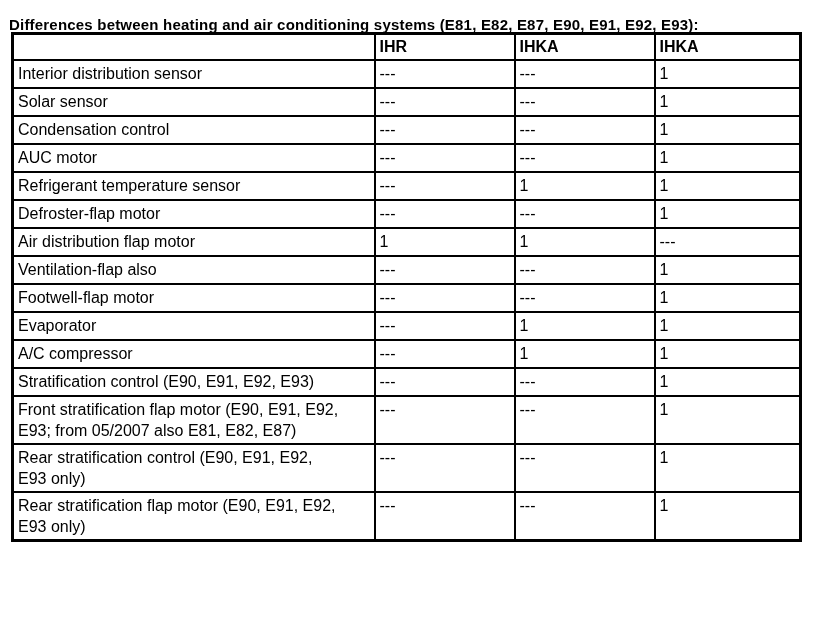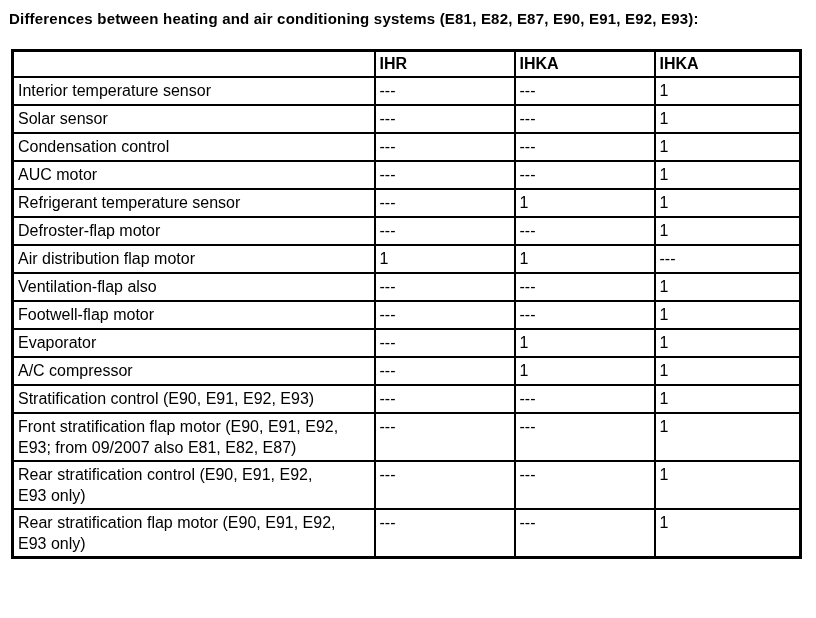--- a/index.html
+++ b/index.html
@@ -12,30 +12,30 @@
     position: relative;
     width: 816px;
     height: 618px;
     background: #ffffff;
     color: #000000;
     font-family: "Liberation Sans", sans-serif;
   }
   .page-title {
     position: absolute;
     left: 9px;
-    top: 10px;
+    top: 16px;
     font-size: 15px;
     font-weight: bold;
     letter-spacing: 0.2px;
     white-space: nowrap;
   }
   table.systems-table {
     position: absolute;
     left: 11px;
-    top: 49px;
+    top: 32px;
     width: 788px;
     border-collapse: collapse;
     table-layout: fixed;
     border: 3px solid #000000;
   }
   table.systems-table th,
   table.systems-table td {
     border: 2px solid #000000;
     text-align: left;
     vertical-align: top;
@@ -81,21 +81,21 @@
       <tr>
         <th></th>
         <th>IHR</th>
         <th>IHKA</th>
         <th>IHKA</th>
       </tr>
     </thead>
     <tbody>
         <tr>
           <td>
-            <div class="label-inner">Interior temperature sensor</div>
+            <div class="label-inner">Interior distribution sensor</div>
           </td>
           <td>---</td>
           <td>---</td>
           <td>1</td>
         </tr>
         <tr>
           <td>
             <div class="label-inner">Solar sensor</div>
           </td>
           <td>---</td>
@@ -177,21 +177,21 @@
         <tr>
           <td>
             <div class="label-inner">Stratification control (E90, E91, E92, E93)</div>
           </td>
           <td>---</td>
           <td>---</td>
           <td>1</td>
         </tr>
         <tr>
           <td>
-            <div class="label-inner">Front stratification flap motor (E90, E91, E92, E93; from 09/2007 also E81, E82, E87)</div>
+            <div class="label-inner">Front stratification flap motor (E90, E91, E92, E93; from 05/2007 also E81, E82, E87)</div>
           </td>
           <td>---</td>
           <td>---</td>
           <td>1</td>
         </tr>
         <tr>
           <td>
             <div class="label-inner">Rear stratification control (E90, E91, E92, E93 only)</div>
           </td>
           <td>---</td>

